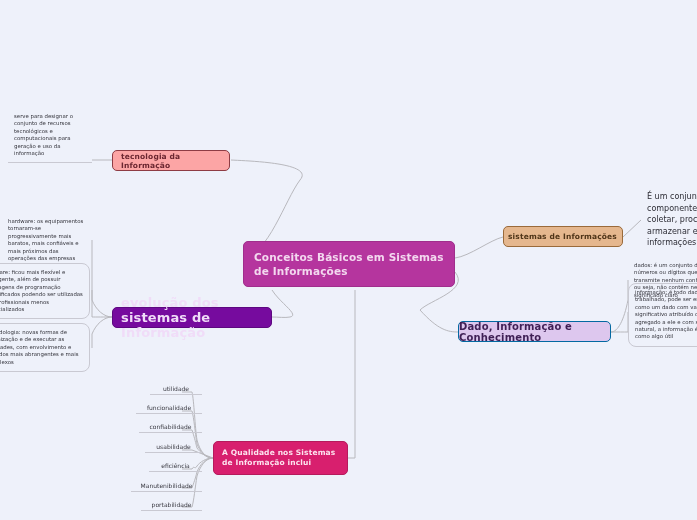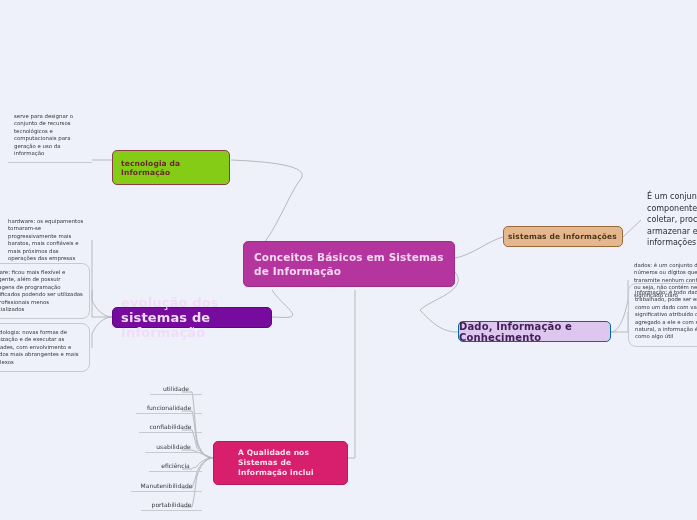--- a/index.html
+++ b/index.html
@@ -50,23 +50,23 @@
     color: #f3d8ef;
     font-size: 10.5px;
     line-height: 14px;
   }
 
   
   .node.tecnologia {
     left: 112px;
     top: 150px;
     width: 118px;
-    height: 35px;
+    height: 21px;
     padding: 0 8px;
-    background: #84cc16;
+    background: #fca5a5;
     border: 1px solid #8e3c44;
     color: #6a2630;
     font-size: 7.5px;
   }
 
   
   .node.sistemas {
     left: 503px;
     top: 226px;
     width: 120px;
@@ -102,21 +102,21 @@
     border: 1px solid #5d0880;
     color: #f0dcf8;
     font-size: 13px;
   }
 
   
   .node.qualidade {
     left: 213px;
     top: 441px;
     width: 135px;
-    padding: 6px 24px;
+    padding: 6px 8px;
     background: #d81f6e;
     border: 1px solid #b51a5c;
     color: #fde4ef;
     font-size: 7.5px;
     line-height: 10px;
   }
 
   
   .note {
     position: absolute;
@@ -221,21 +221,21 @@
     <path d="M 213 458 C 206 458 200 452 197 440 C 195 428 194 400 192 392 L 182 392"></path>
     <path d="M 213 458 C 206 458 200 452 197 444 C 195 432 194 418 192 411 L 182 411"></path>
     <path d="M 213 458 C 206 458 200 452 197 448 C 195 440 194 436 192 430 L 182 430"></path>
     <path d="M 213 458 L 192 450 L 182 450"></path>
     <path d="M 213 458 C 206 458 200 462 197 466 C 195 470 194 465 192 469 L 182 469"></path>
     <path d="M 213 458 C 206 458 200 464 197 472 C 195 480 194 482 192 488 L 182 488"></path>
     <path d="M 213 458 C 206 458 200 466 197 476 C 195 488 194 500 192 507 L 182 507"></path>
   </svg>
 
   <div class="node root">
-    <span>Conceitos Básicos em Sistemas de Informação</span>
+    <span>Conceitos Básicos em Sistemas de Informações</span>
   </div>
 
   <div class="node tecnologia">
     <span>tecnologia da Informação</span>
   </div>
 
   <div class="node sistemas">
     <span>sistemas de Informações</span>
   </div>
 

